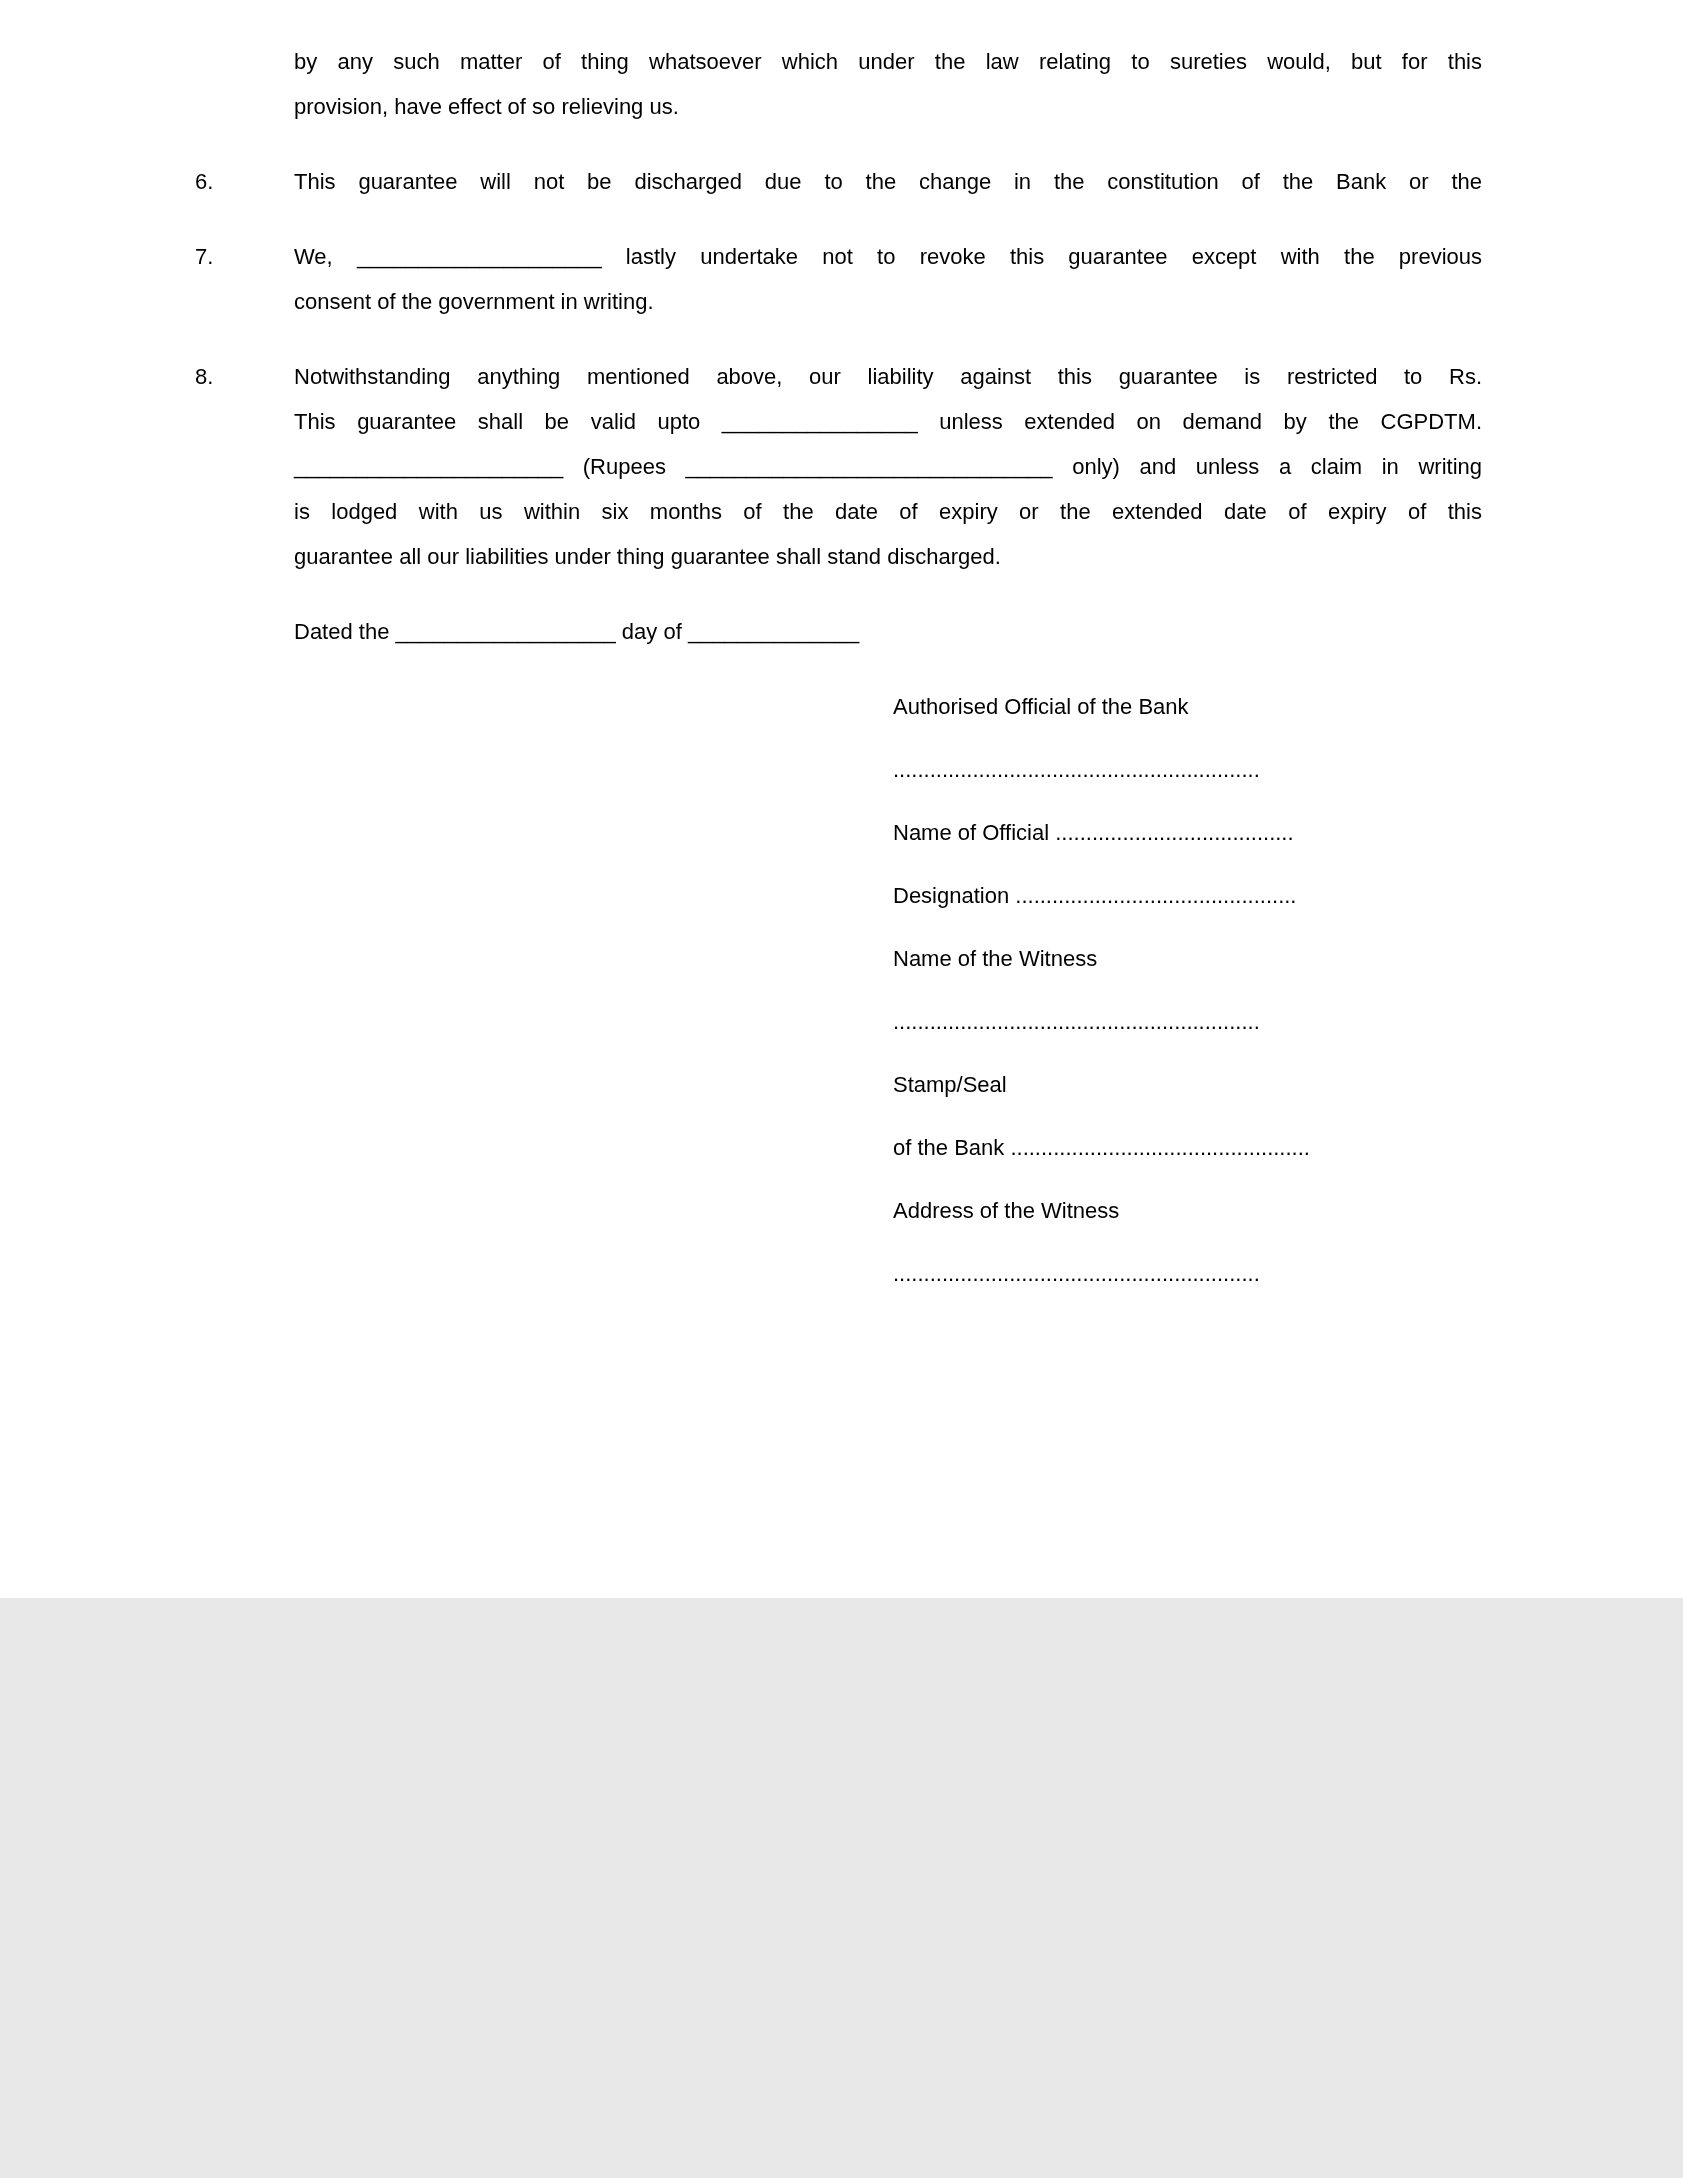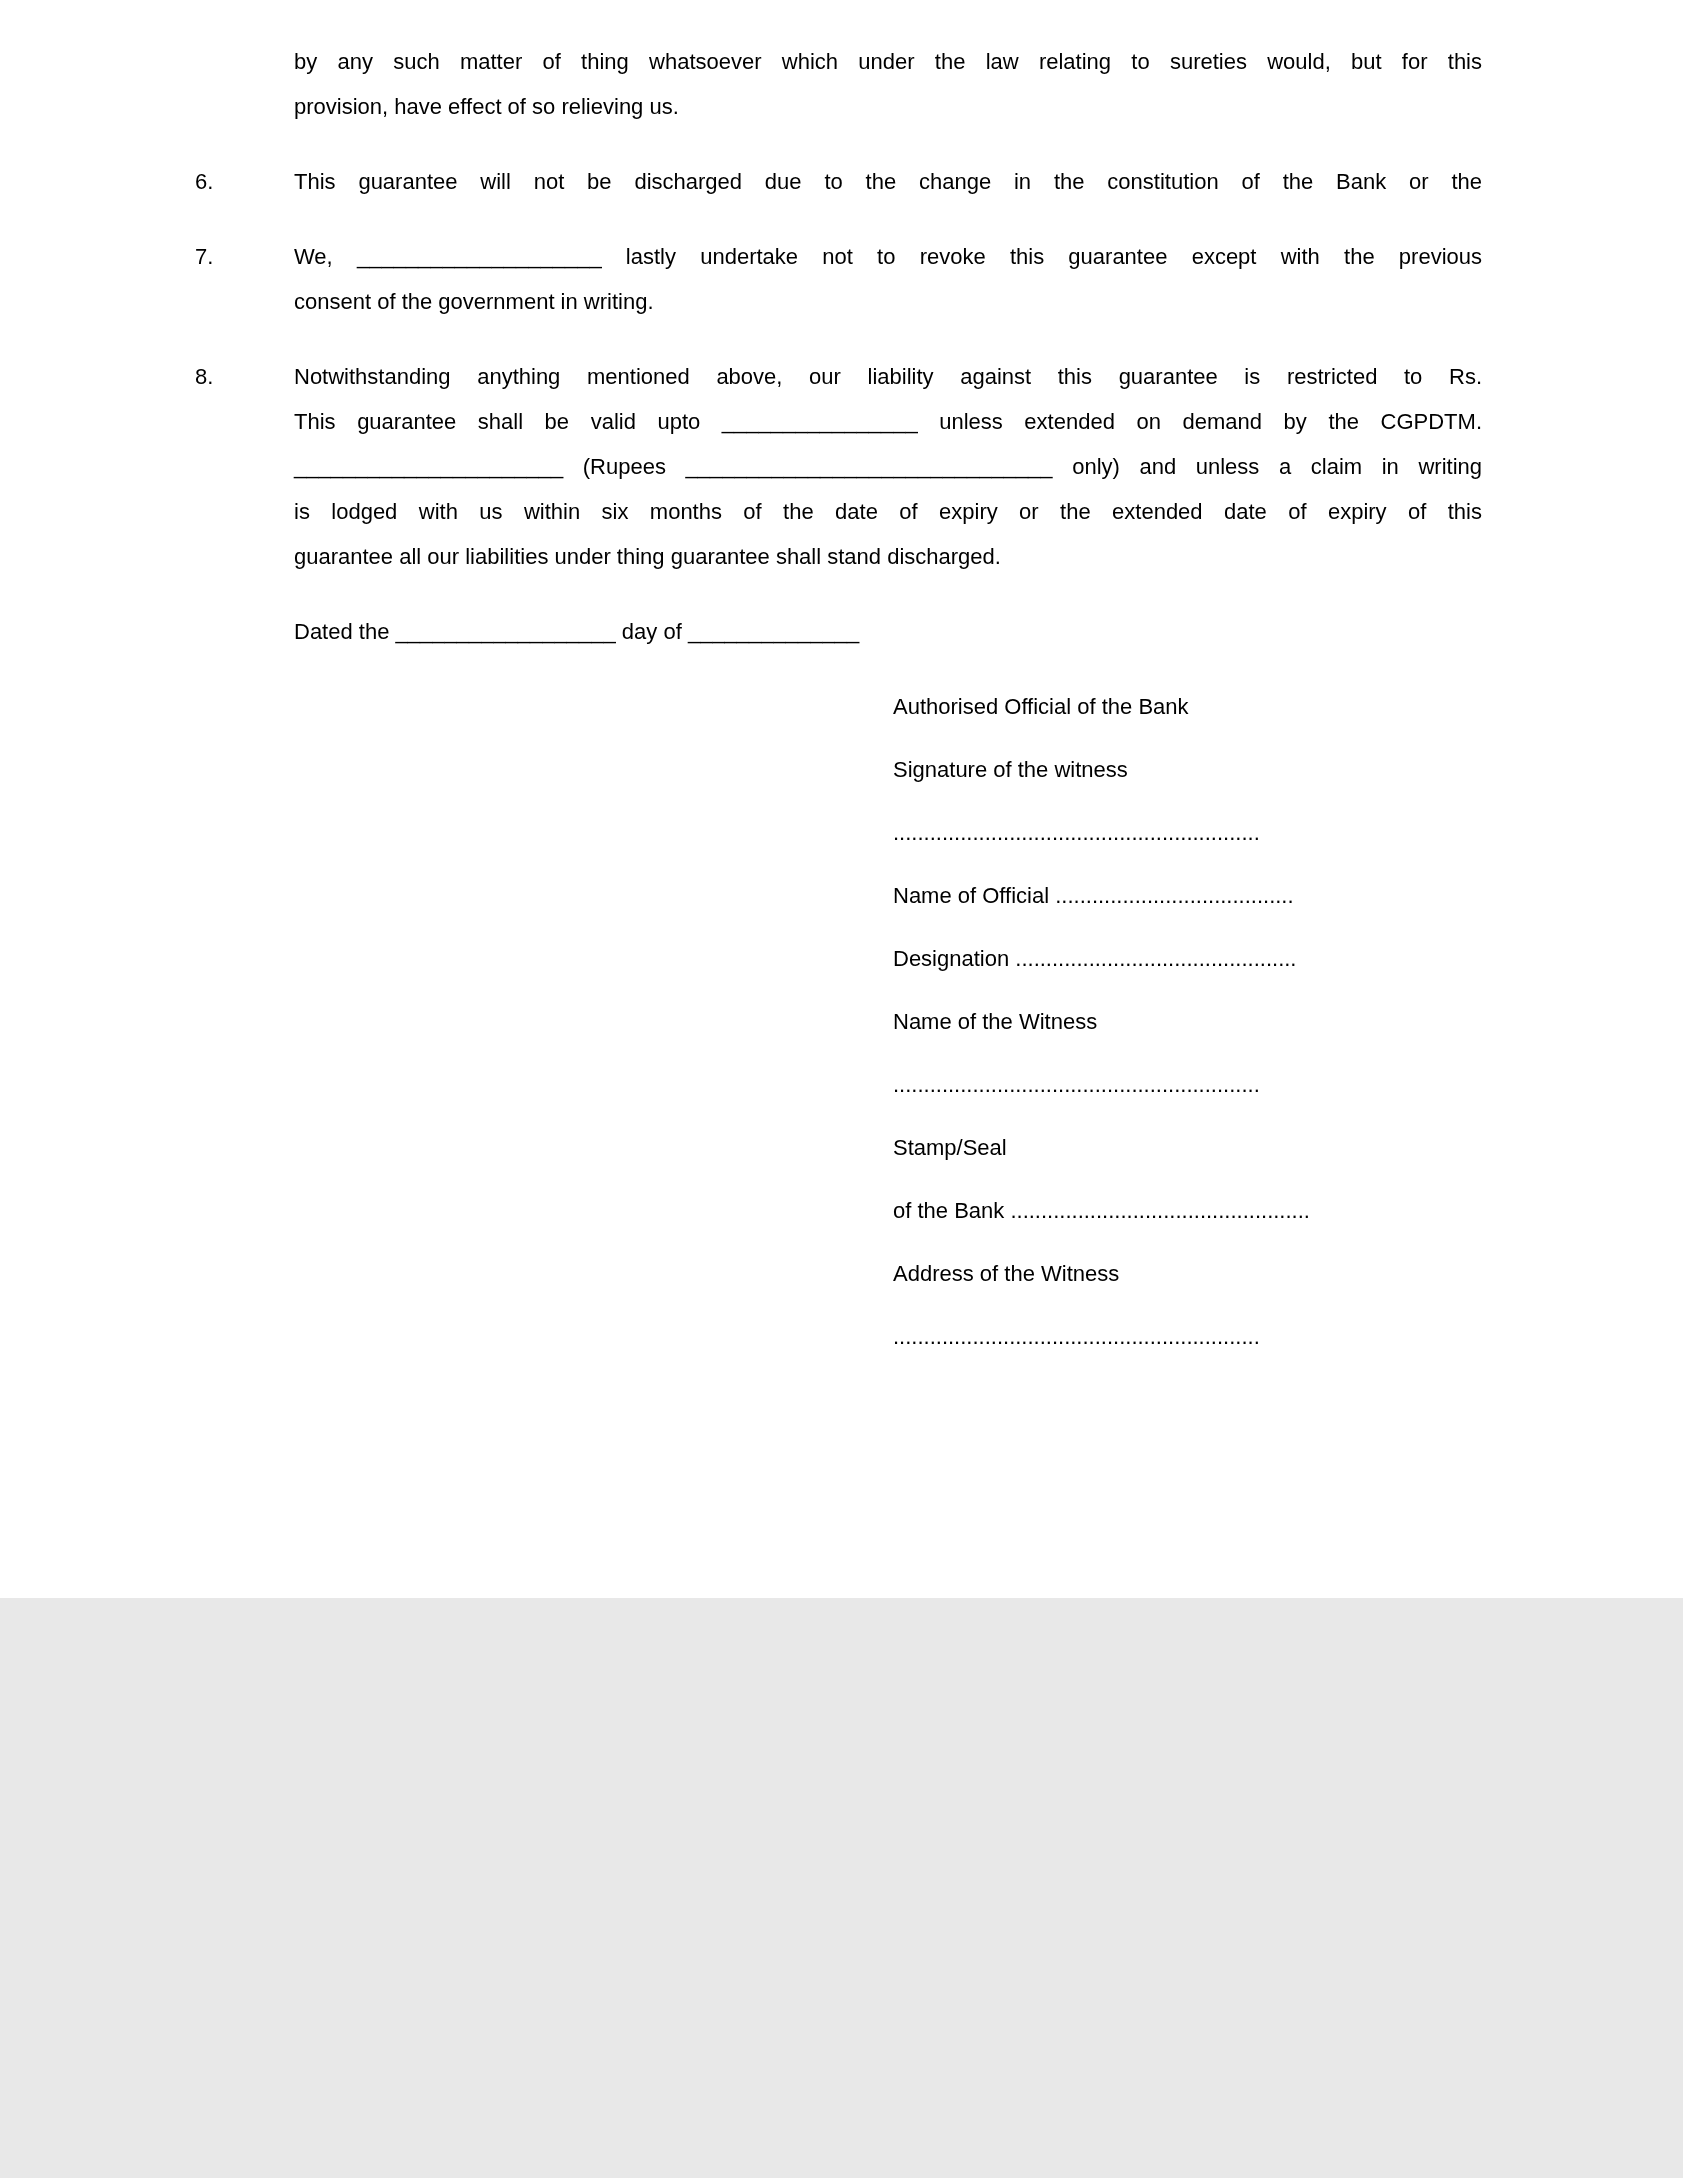--- a/index.html
+++ b/index.html
@@ -69,21 +69,20 @@
       <div class="ln j">is lodged with us within six months of the date of expiry or the extended date of expiry of this</div>
       <div class="ln">guarantee all our liabilities under thing guarantee shall stand discharged.</div>
     </div>
 
     <div class="para">
       <div class="ln">Dated the __________________ day of ______________</div>
     </div>
 
     <div class="sigblock">
       <div class="sig-ln">Authorised Official of the Bank</div>
-      <div class="sig-ln">Signature of the witness</div>
       <div class="sig-ln">............................................................</div>
       <div class="sig-ln">Name of Official .......................................</div>
       <div class="sig-ln">Designation ..............................................</div>
       <div class="sig-ln">Name of the Witness</div>
       <div class="sig-ln">............................................................</div>
       <div class="sig-ln">Stamp/Seal</div>
       <div class="sig-ln">of the Bank .................................................</div>
       <div class="sig-ln">Address of the Witness</div>
       <div class="sig-ln">............................................................</div>
     </div>

